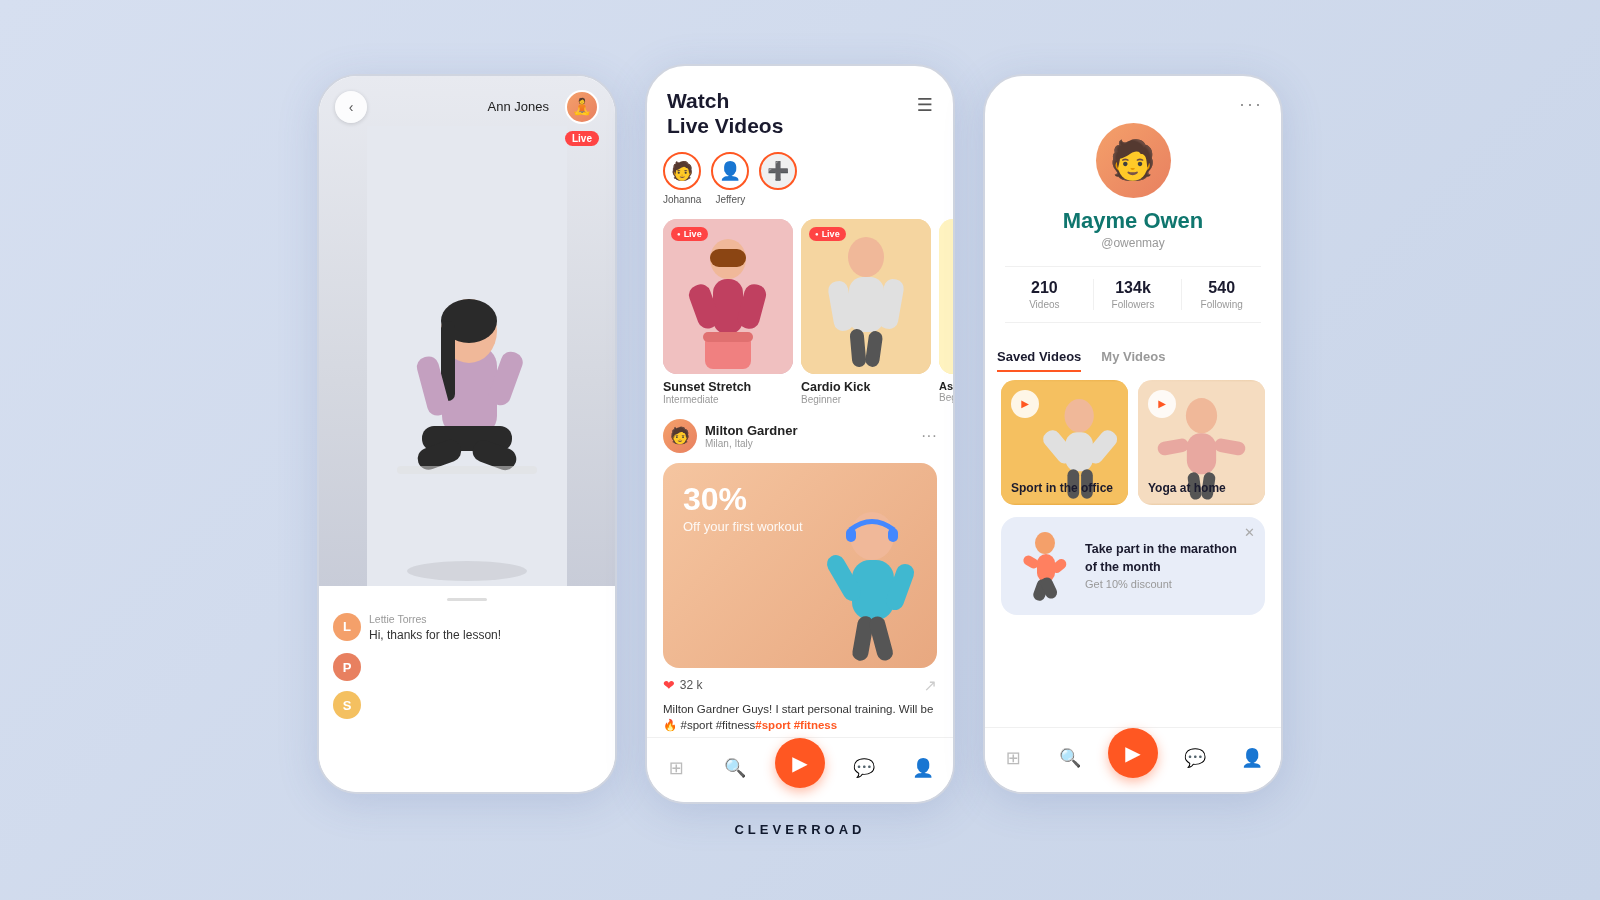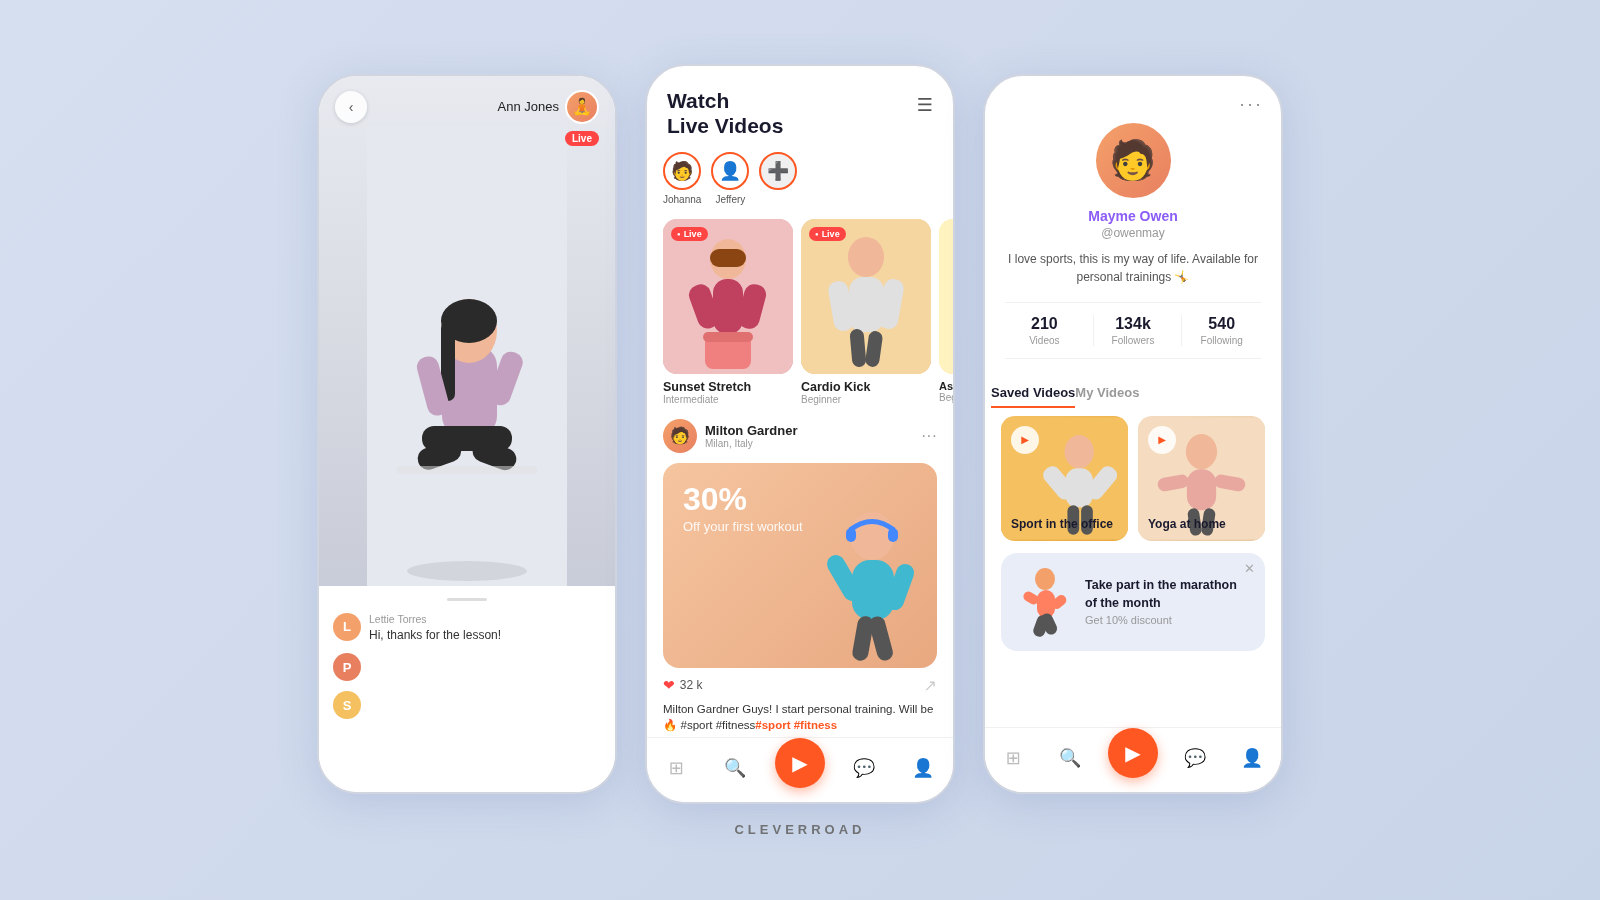--- a/index.html
+++ b/index.html
@@ -70,21 +70,21 @@
       align-items: center;
       justify-content: center;
       cursor: pointer;
       font-size: 14px;
       color: #555;
       box-shadow: 0 1px 4px rgba(0,0,0,0.15);
     }
     .username-tag {
       display: flex;
       align-items: center;
-      gap: 6px;
+      gap: 16px;
       font-size: 13px;
       font-weight: 500;
       color: #222;
     }
     .live-badge {
       background: #ff4444;
       color: #fff;
       font-size: 10px;
       font-weight: 700;
       padding: 2px 7px;
@@ -411,23 +411,23 @@
       border-radius: 50%;
       background: linear-gradient(135deg, #f4a06a, #e88060);
       display: flex;
       align-items: center;
       justify-content: center;
       font-size: 38px;
       margin-bottom: 10px;
       overflow: hidden;
     }
     .profile-name {
-      font-size: 14px;
+      font-size: 22px;
       font-weight: 700;
-      color: #8b5cf6;
+      color: #0f766e;
     }
     .profile-username {
       font-size: 12px;
       color: #999;
       margin-top: 2px;
     }
     .profile-bio {
       font-size: 12px;
       color: #555;
       text-align: center;
@@ -455,21 +455,22 @@
       font-weight: 700;
       color: #1a1a2e;
     }
     .stat-label {
       font-size: 10px;
       color: #999;
       margin-top: 2px;
     }
     .profile-tabs {
       display: flex;
-      padding: 12px 6px 8px;
+      gap: 20px;
+      padding: 12px 12px 8px;
       width: 100%;
     }
     .profile-tab {
       font-size: 13px;
       font-weight: 600;
       color: #999;
       cursor: pointer;
       padding-bottom: 6px;
     }
     .profile-tab-active {
@@ -569,21 +570,21 @@
       align-items: center;
       justify-content: space-around;
       padding: 10px 0 14px;
       border-top: 1px solid #f0f0f0;
     }
 
     .brand-label {
       font-size: 13px;
       font-weight: 700;
       letter-spacing: 4px;
-      color: #737373;
+      color: #0f172a;
       margin-top: 18px;
     }
 
     
     .fitness-lady {
       position: absolute;
       bottom: 0;
       left: 50%;
       transform: translateX(-50%);
     }
@@ -796,21 +797,20 @@
 
   <div class="phone phone-3">
     <div class="phone3-top">
       <div class="dots-icon">···</div>
     </div>
 
     <div class="profile-section">
       <div class="profile-avatar">🧑</div>
       <div class="profile-name">Mayme Owen</div>
       <div class="profile-username">@owenmay</div>
-      <div class="profile-bio">I love sports, this is my way of life. Available for personal trainings 🤸</div>
 
       <div class="profile-stats">
         <div class="stat-item">
           <div class="stat-num">210</div>
           <div class="stat-label">Videos</div>
         </div>
         <div class="stat-item">
           <div class="stat-num">134k</div>
           <div class="stat-label">Followers</div>
         </div>

